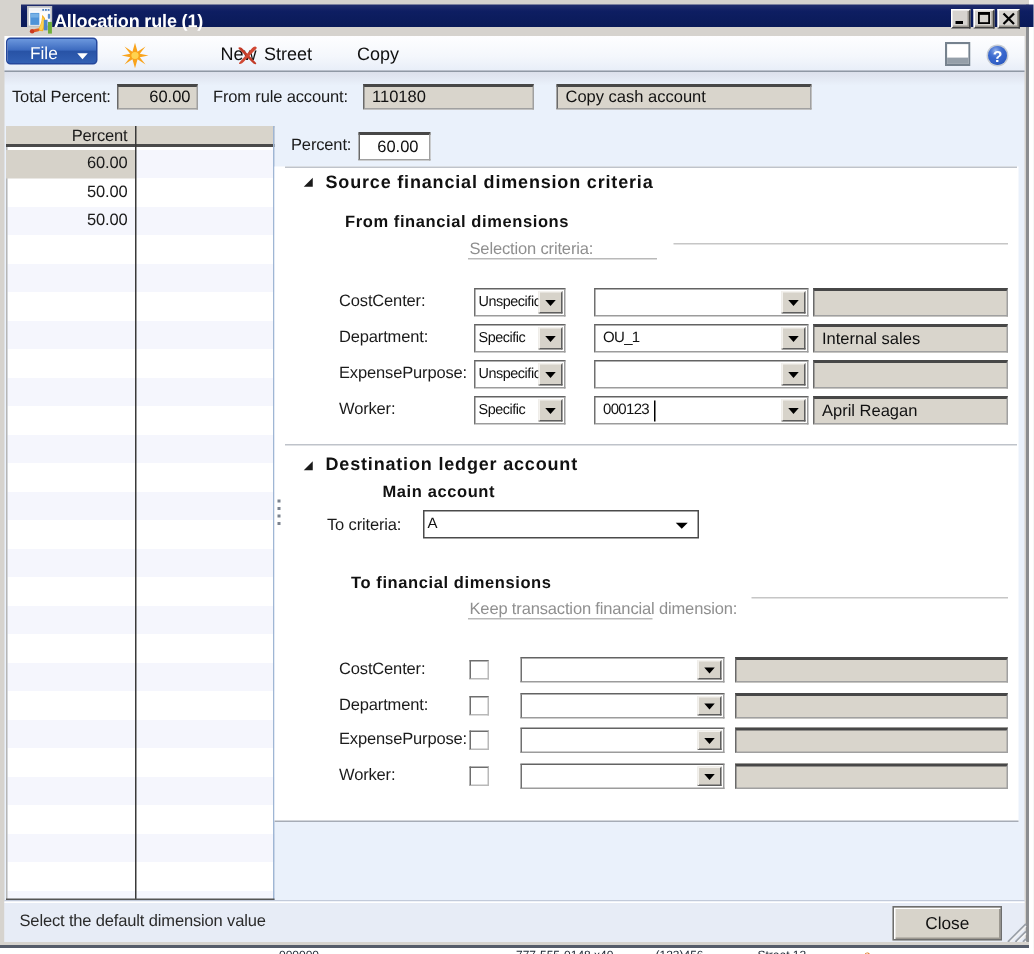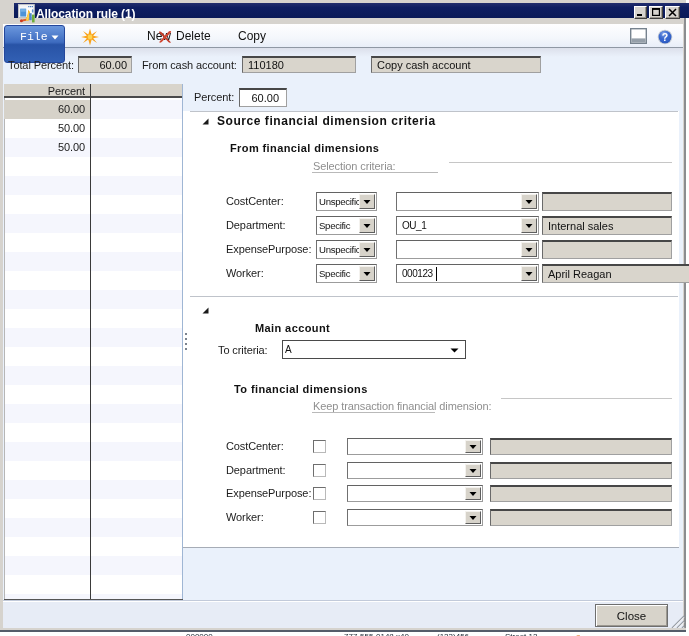--- a/index.html
+++ b/index.html
@@ -12,23 +12,23 @@
 .titletxt{left:22px;top:0;height:21px;line-height:22px;color:#fff;
  font-size:12px;font-weight:bold;letter-spacing:-0.1px;}
 .winbtn{top:6px;width:14px;height:13px;background:#D6D3CE;
  border-top:1px solid #FFFFFF;border-left:1px solid #FFFFFF;
  border-right:1px solid #404040;border-bottom:1px solid #404040;
  box-shadow:inset -1px -1px 0 #9a968e;}
 .winbtn svg{position:absolute;left:0;top:0;}
 .toolbar{left:3px;top:24px;width:680px;height:24px;
  background:linear-gradient(180deg,#FEFEFF 0%,#F4F7FC 60%,#E8EEF8 100%);
  border-bottom:1px solid #8f98a4;}
-.filebtn{left:4px;top:25px;width:61px;height:38px;border-radius:3px;
+.filebtn{left:4px;top:25px;width:61px;height:18px;border-radius:3px;
  background:linear-gradient(180deg,#6b97dd 0%,#3e6cc0 45%,#2853a6 52%,#3260b4 100%);
- border:1px solid #24479c;font-family:Liberation Mono, monospace;}
+ border:1px solid #24479c;}
 .filetxt{left:15px;top:0;height:20px;line-height:21px;color:#fff;font-size:11.5px;}
 .tbtxt{top:24px;height:24px;line-height:25px;font-size:12px;color:#111;}
 .band-label{font-size:11px;color:#1b1b1b;letter-spacing:-0.1px;height:17px;line-height:18px;}
 .gbox{background:#D9D5CC;border-top:2px solid #474747;border-left:1px solid #6a6a6a;
  border-right:1px solid #a0a0a0;border-bottom:1px solid #a0a0a0;
  font-size:11px;color:#111;}
 .wbox{background:#fff;border-top:2px solid #474747;border-left:1px solid #6a6a6a;
  border-right:1px solid #a0a0a0;border-bottom:1px solid #a0a0a0;
  font-size:11px;color:#111;}
 .lab{font-size:11px;color:#1b1b1b;letter-spacing:-0.1px;}
@@ -109,21 +109,21 @@
    <g transform="translate(10,9)">
    <path d="M0,-8.5 L1.7,-2.5 L7,-6 L3.2,-1.2 L9,0 L3.2,1.2 L7,6 L1.7,2.5 L0,8.5 L-1.7,2.5 L-7,6 L-3.2,1.2 L-9,0 L-3.2,-1.2 L-7,-6 L-1.7,-2.5 Z" fill="#F9A31B"></path>
    <circle cx="0" cy="0" r="2.4" fill="#FFD34F"></circle>
    </g>
  </svg>
  <div class="abs tbtxt" style="left:103px;margin-left:44px;">New</div>
  <svg class="abs" style="left:157px;top:30px" width="16" height="14" viewBox="0 0 16 14">
    <path d="M2.2 1.6 Q3.6 1 4.9 2.6 L13.6 11.9 Q14.2 13 13.1 12.8 Q11.9 12.6 10.9 11.4 L2.3 2.7 Q1.7 1.9 2.2 1.6 Z" fill="#c23b28"></path>
    <path d="M13.6 1.1 Q12.2 0.7 11 2.2 L2.6 11.6 Q1.9 12.9 3.1 12.7 Q4.5 12.4 5.5 11.2 L13.9 2.5 Q14.5 1.5 13.6 1.1 Z" fill="#d04834"></path>
  </svg>
- <div class="abs tbtxt" style="left:176px;">Delete</div>
+ <div class="abs tbtxt" style="left:176px;">Street</div>
  <div class="abs tbtxt" style="left:238px;">Copy</div>
  <svg class="abs" style="left:630px;top:28px" width="17" height="16" viewBox="0 0 17 16">
    <rect x="0.7" y="0.7" width="15.6" height="14.6" fill="#fff" stroke="#76828e" stroke-width="1.4"></rect>
    <rect x="1.4" y="10.4" width="14.2" height="4.2" fill="#959FA9"></rect>
  </svg>
  <svg class="abs" style="left:657px;top:29px" width="16" height="16" viewBox="0 0 16 16">
    <circle cx="8" cy="8" r="7.3" fill="#c6ccd4"></circle>
    <circle cx="8" cy="8" r="6.3" fill="#3766cd"></circle>
    <circle cx="8" cy="8" r="6.3" fill="url(#hg)"></circle>
    <defs>
@@ -131,21 +131,21 @@
      <stop offset="0" stop-color="#9db9ef"></stop>
           <stop offset="0.5" stop-color="#3766cd" stop-opacity="0.2"></stop>
           <stop offset="1" stop-color="#1e4cb0"></stop>
         </radialGradient>
       </defs>
    <text x="8" y="12" text-anchor="middle" font-family="Liberation Sans" font-weight="bold" font-size="10.5" fill="#fff">?</text>
  </svg>
 
  <div class="abs band-label" style="left:8px;top:56px;">Total Percent:</div>
  <div class="abs gbox" style="left:78px;top:56px;width:54px;height:17px;text-align:right;line-height:15px;padding-right:4px;">60.00</div>
- <div class="abs band-label" style="left:142px;top:56px;">From cash account:</div>
+ <div class="abs band-label" style="left:142px;top:56px;">From rule account:</div>
  <div class="abs gbox" style="left:242px;top:56px;width:114px;height:17px;line-height:15px;padding-left:5px;">110180</div>
  <div class="abs gbox" style="left:371px;top:56px;width:170px;height:17px;line-height:15px;padding-left:5px;">Copy cash account</div>
 
  <div class="abs" style="left:4px;top:84px;width:179px;height:516px;border-left:1px solid #b6b6b6;border-top:1px solid #a8a8a8;
    background:repeating-linear-gradient(180deg,#F5F6FD 0 19px,#ffffff 19px 38px);background-position:0 16px;background-origin:border-box;"></div>
  <div class="abs" style="left:4px;top:84px;width:179px;height:14px;background:#D8D4CB;border-bottom:2px solid #4a4a4a;"></div>
  <div class="abs" style="left:4px;top:100px;width:86px;height:19px;background:#D6D2C9;"></div>
  <div class="abs lab" style="left:4px;top:84px;width:81px;height:32px;line-height:14px;text-align:right;">Percent</div>
  <div class="abs lab" style="left:4px;top:100px;width:81px;height:19px;line-height:19px;text-align:right;">60.00</div>
  <div class="abs lab" style="left:4px;top:119px;width:81px;height:19px;line-height:19px;text-align:right;">50.00</div>
@@ -240,26 +240,27 @@
       <div class="cbtn">
         <svg width="8" height="5">
           <path d="M0.5 0.5 L7.5 0.5 L4 4.5 Z" fill="#000"></path>
         </svg>
       </div>
     </div>
 
  <div class="abs gbox" style="left:542px;top:192px;width:130px;height:19px;"></div>
  <div class="abs gbox" style="left:542px;top:216px;width:130px;height:19px;line-height:16px;padding-left:5px;">Internal sales</div>
  <div class="abs gbox" style="left:542px;top:240px;width:130px;height:19px;"></div>
- <div class="abs gbox" style="left:542px;top:264px;width:148px;height:19px;line-height:16px;padding-left:5px;">April Reagan</div>
+ <div class="abs gbox" style="left:542px;top:264px;width:130px;height:19px;line-height:16px;padding-left:5px;">April Reagan</div>
 
  <div class="abs" style="left:190px;top:296px;width:488px;height:1px;background:#bfc3ca;"></div>
  <svg class="abs" style="left:202px;top:307px" width="8" height="8">
       <polygon points="6.5,0.5 6.5,6.5 0.5,6.5" fill="#1a1a1a"></polygon>
     </svg>
+ <div class="abs sect" style="left:217px;top:302px;">Destination ledger account</div>
  <div class="abs bold11" style="left:218px;top:322px;padding-left:37px;">Main account</div>
  <div class="abs lab" style="left:218px;top:344px;">To criteria:</div>
  <div class="abs" style="left:282px;top:340px;width:184px;height:19px;background:#fff;border:1px solid #4a4a4a;">
    <div class="ctext">A</div>
    <svg class="abs" style="left:167px;top:7px" width="9" height="5">
         <path d="M0.5 0.5 L8.5 0.5 L4.5 4.5 Z" fill="#000"></path>
       </svg>
  </div>
  <div class="abs bold11" style="left:234px;top:383px;">To financial dimensions</div>
  <div class="abs lab grey" style="left:313px;top:400px;">Keep transaction financial dimension:</div>
@@ -305,20 +306,21 @@
       </div>
     </div>
 
  <div class="abs gbox" style="left:490px;top:438px;width:182px;height:17px;"></div>
  <div class="abs gbox" style="left:490px;top:462px;width:182px;height:17px;"></div>
  <div class="abs gbox" style="left:490px;top:485px;width:182px;height:17px;"></div>
  <div class="abs gbox" style="left:490px;top:509px;width:182px;height:17px;"></div>
 
  <div class="abs" style="left:3px;top:600px;width:680px;height:1px;background:#c2cada;"></div>
  <div class="abs statusbar"></div>
+ <div class="abs" style="left:13px;top:600px;height:28px;line-height:28px;font-size:11px;color:#2a2a2a;letter-spacing:-0.1px;">Select the default dimension value</div>
  <div class="abs closebtn">Close</div>
  <svg class="abs" style="left:668px;top:612px" width="17" height="17">
    <path d="M16 4 L4 16 M16 9 L9 16 M16 14 L14 16" stroke="#9aa0a8" stroke-width="1.3" fill="none"></path>
    <path d="M16 5.3 L5.3 16 M16 10.3 L10.3 16 M16 15.3 L15.3 16" stroke="#f4f4f4" stroke-width="1" fill="none"></path>
  </svg>
 
  <div class="abs" style="left:0px;top:628px;width:686px;height:2px;background:#D6D3CE;"></div>
  <div class="abs" style="left:0px;top:630px;width:686px;height:2px;background:#555c6a;"></div>
  <div class="abs" style="left:0px;top:632px;width:689px;height:4px;background:#fff;overflow:hidden;">
    <div style="position:absolute;left:186px;top:0;font-size:8px;color:#1a2430;">000000</div>

